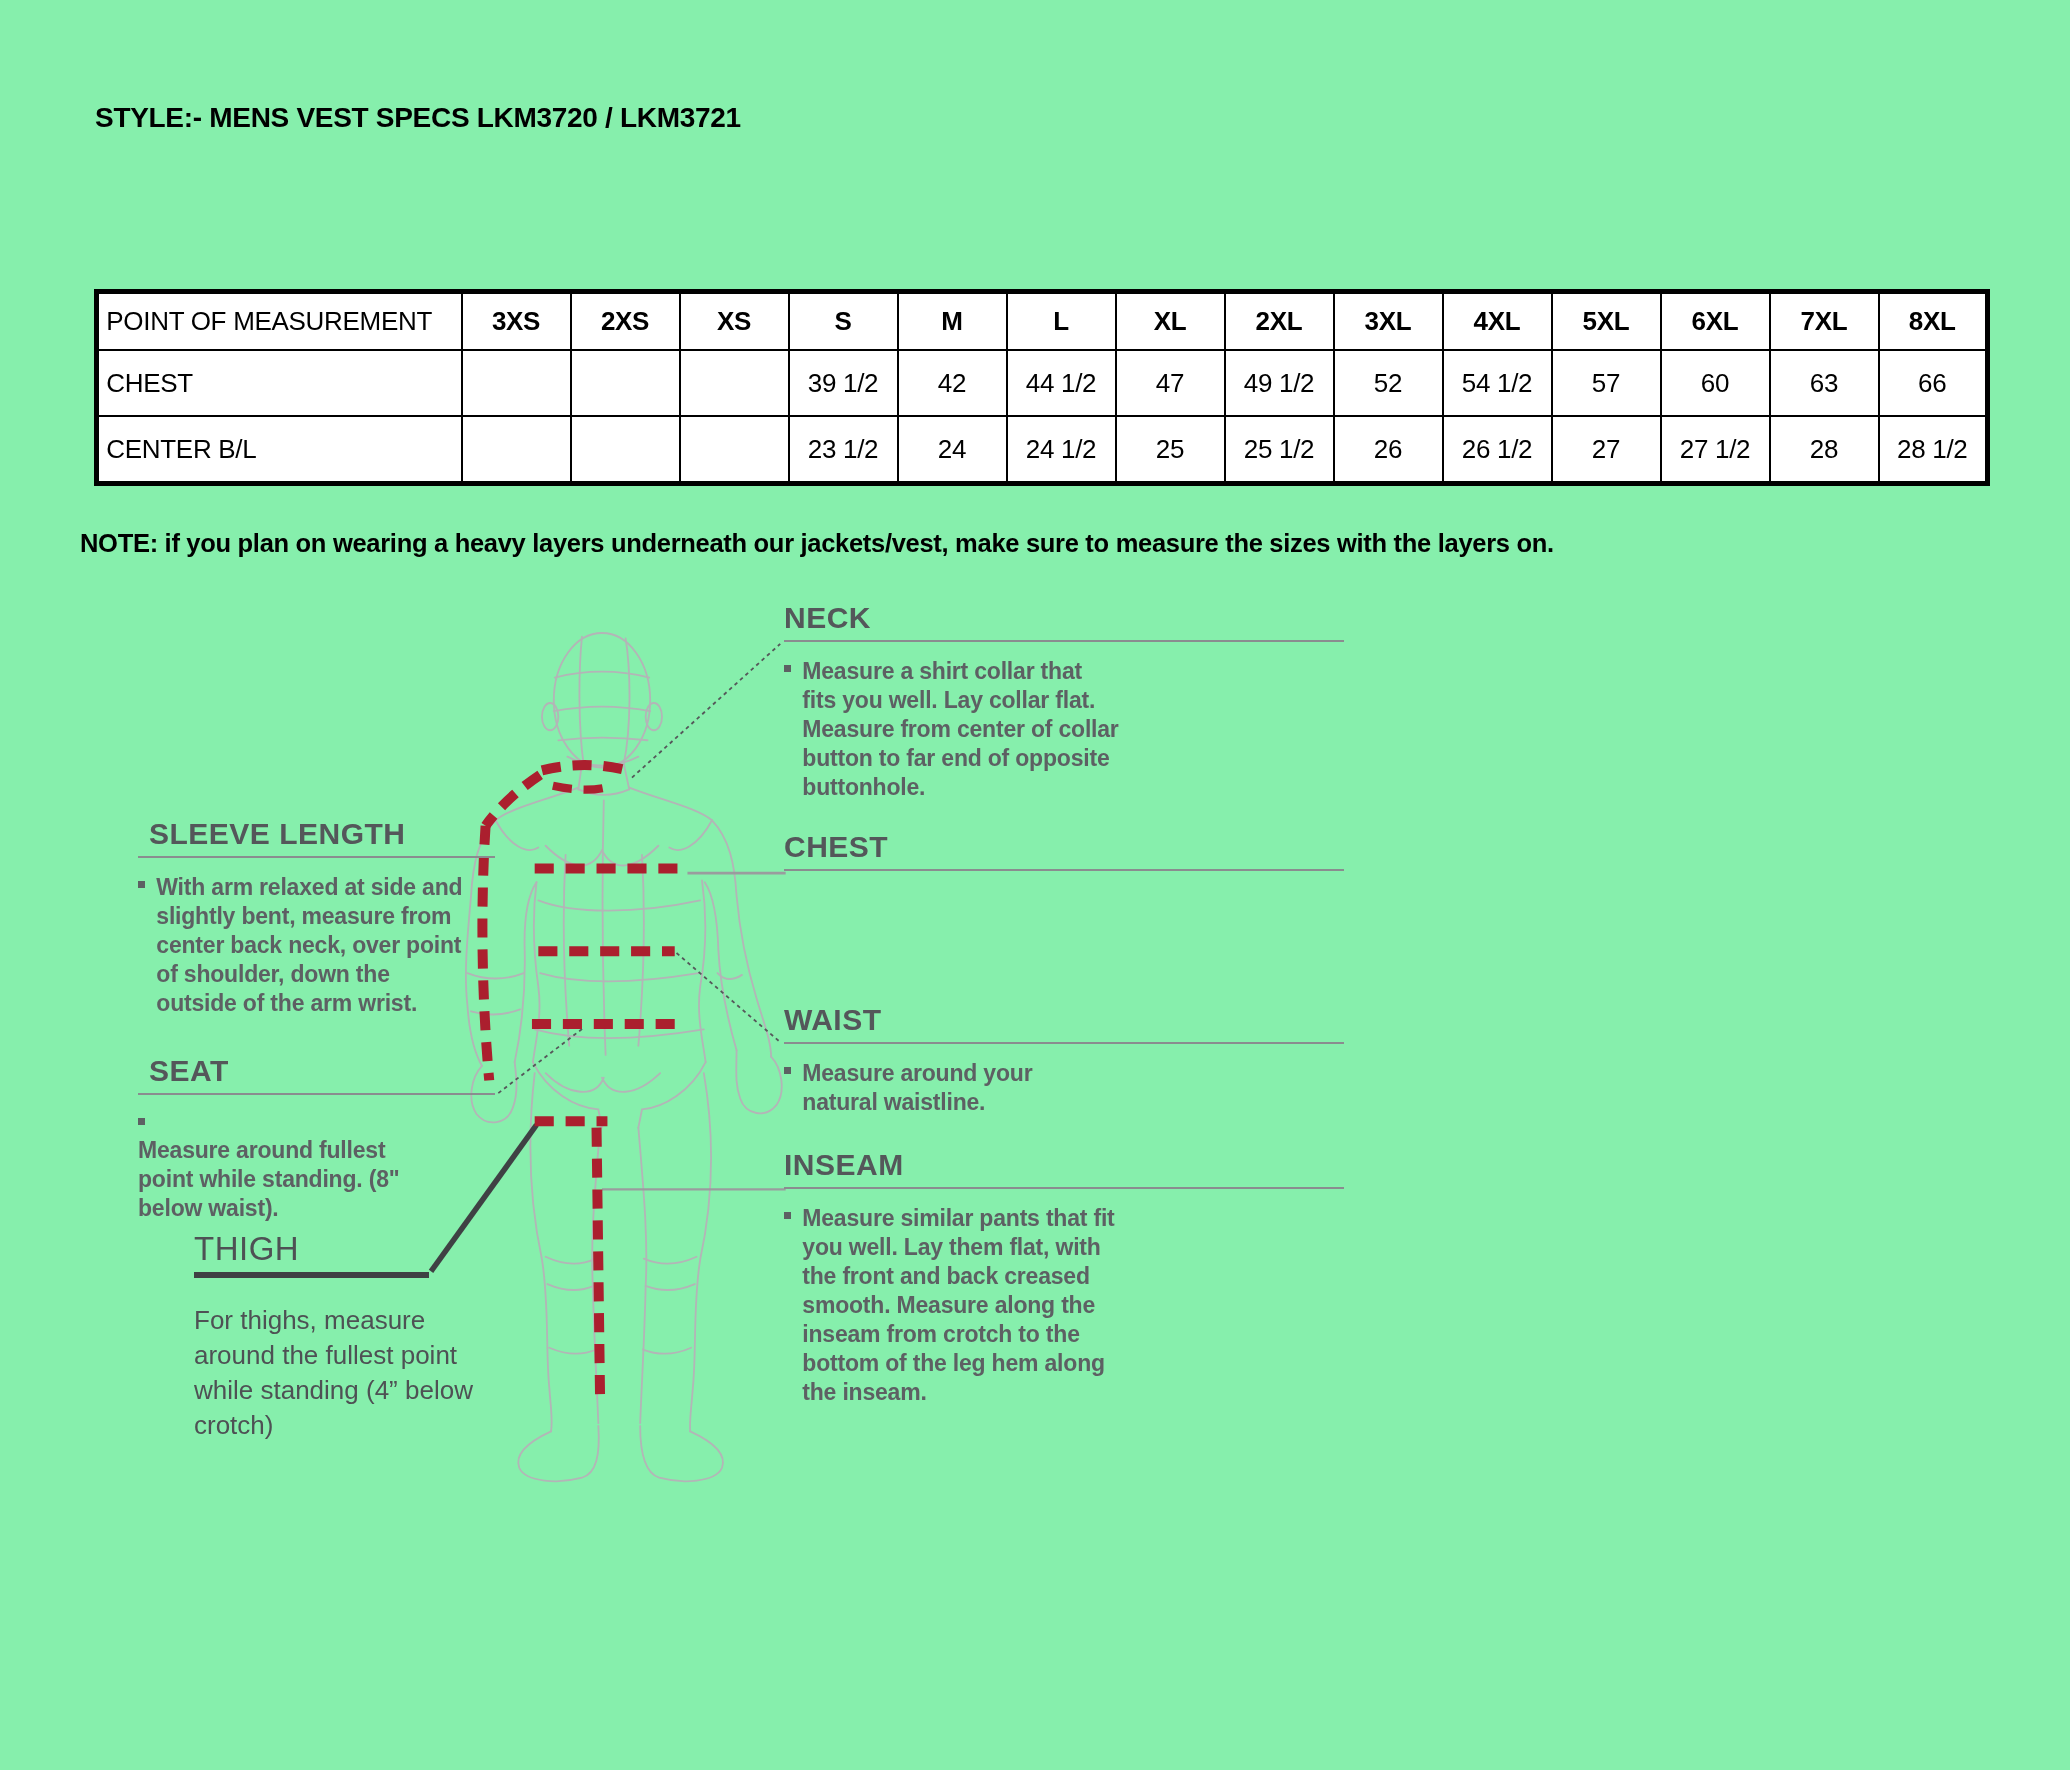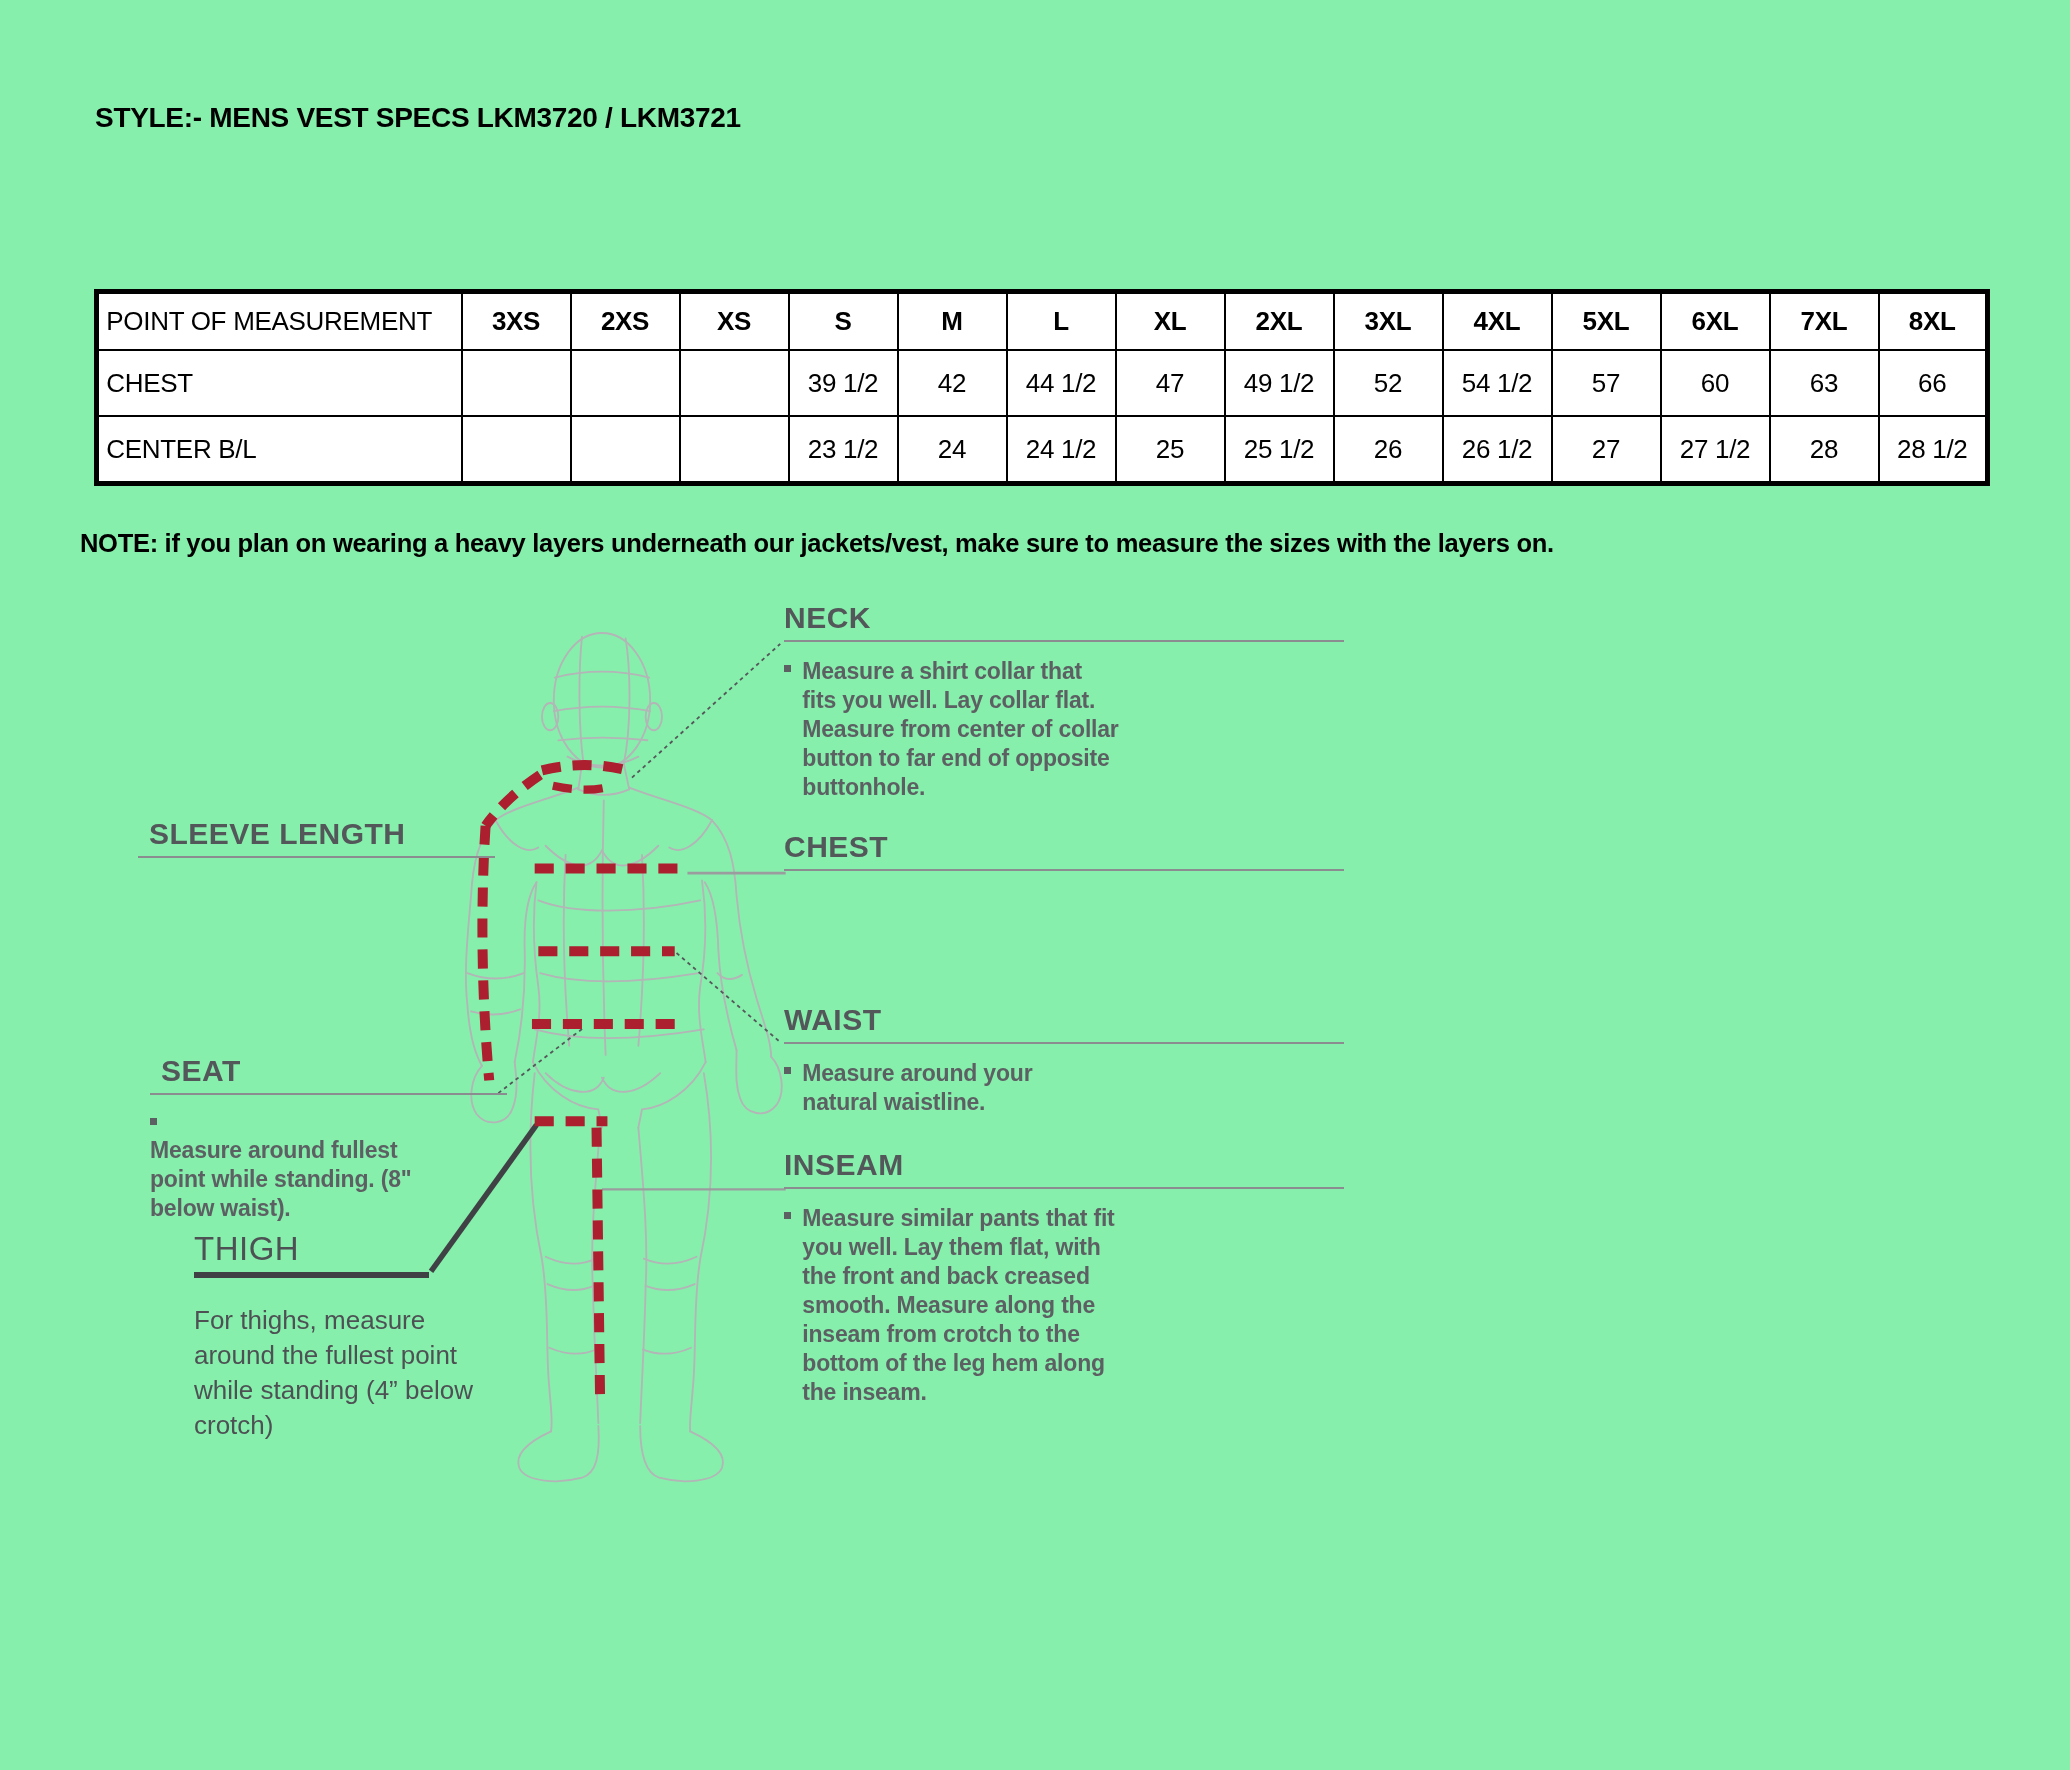--- a/index.html
+++ b/index.html
@@ -192,37 +192,41 @@
     <div class="rule"></div>
     <div class="para" style="width:335px;">
       <span class="bullet"></span>
       <span>Measure a shirt collar that fits you well. Lay collar flat. Measure from center of collar button to far end of opposite buttonhole.</span>
     </div>
   </div>
 
   <div class="sect" style="left:138px;top:816px;width:357px;">
     <div class="hd indent">SLEEVE LENGTH</div>
     <div class="rule"></div>
+    <div class="para" style="width:327px;">
+      <span class="bullet"></span>
+      <span>With arm relaxed at side and slightly bent, measure from center back neck, over point of shoulder, down the outside of the arm wrist.</span>
+    </div>
   </div>
 
   <div class="sect" style="left:784px;top:829px;width:560px;">
     <div class="hd">CHEST</div>
     <div class="rule"></div>
   </div>
 
   <div class="sect" style="left:784px;top:1002px;width:560px;">
     <div class="hd">WAIST</div>
     <div class="rule"></div>
     <div class="para" style="width:273px;">
       <span class="bullet"></span>
       <span>Measure around your natural waistline.</span>
     </div>
   </div>
 
-  <div class="sect" style="left:150px;top:1053px;width:357px;">
+  <div class="sect" style="left:138px;top:1053px;width:357px;">
     <div class="hd indent">SEAT</div>
     <div class="rule"></div>
     <div class="para" style="width:300px;flex-direction:column;">
       <span class="bullet"></span>
       <span>Measure around fullest point while standing. (8" below waist).</span>
     </div>
   </div>
 
   <div class="sect" style="left:784px;top:1147px;width:560px;">
     <div class="hd">INSEAM</div>

